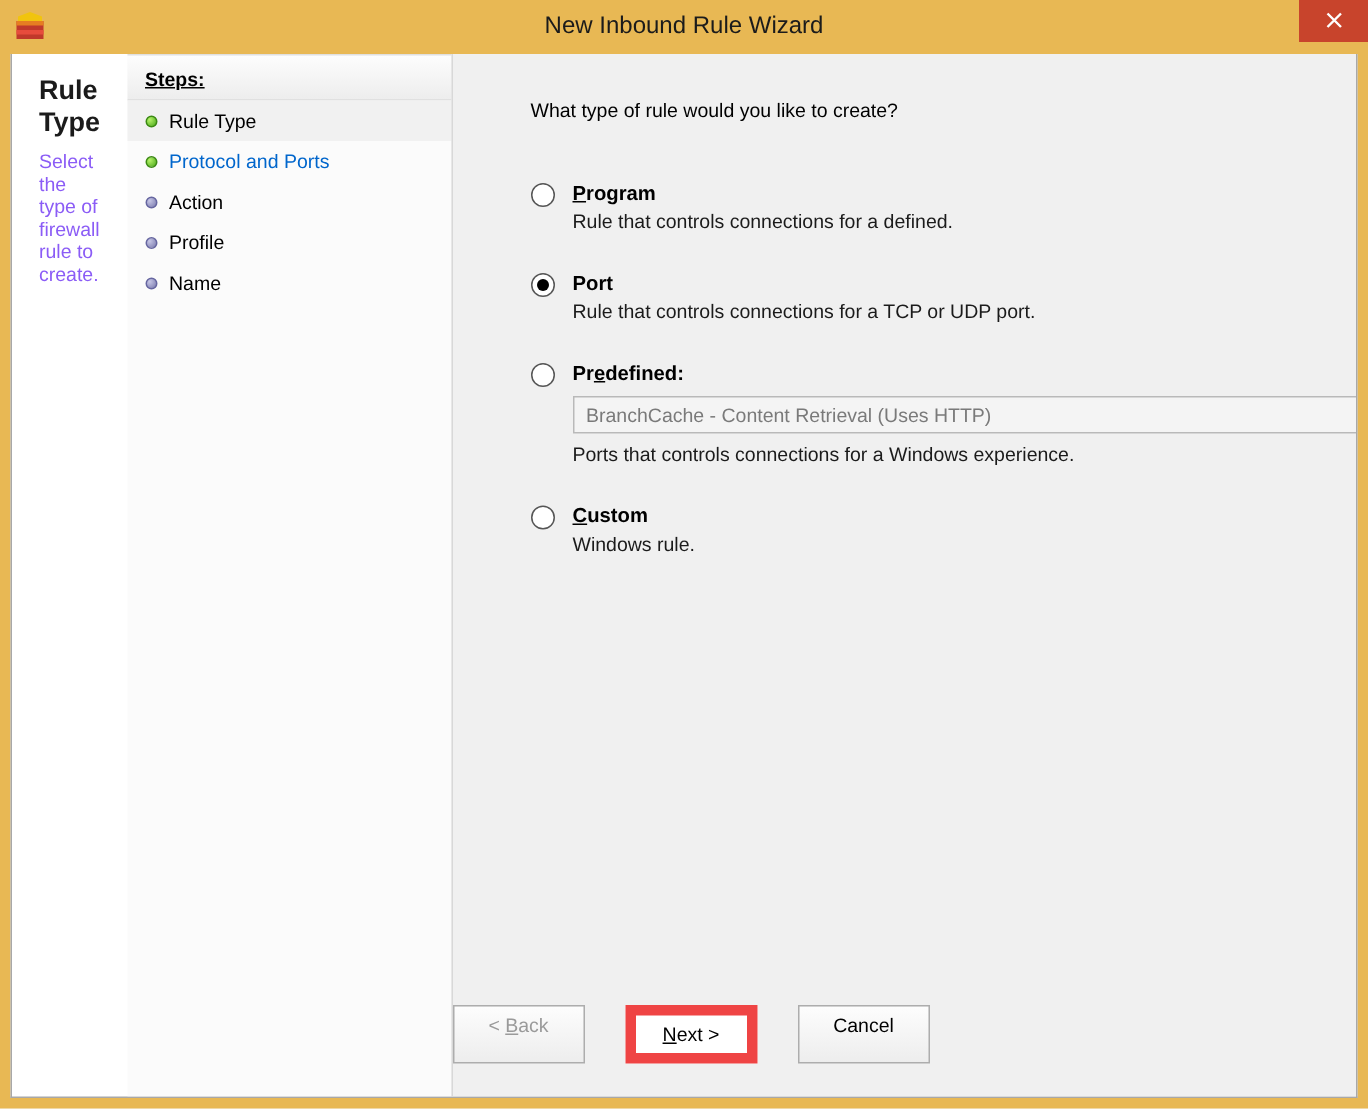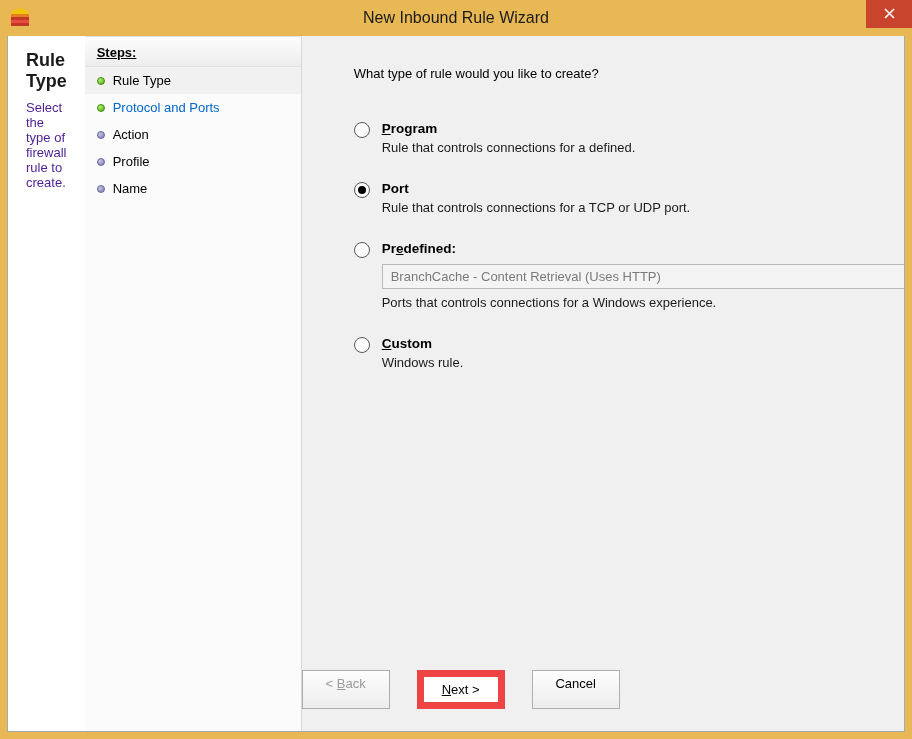--- a/index.html
+++ b/index.html
@@ -59,21 +59,21 @@
     border-bottom: none;
   }
   .header h1 {
     margin: 0 0 8px 0;
     font-size: 18px;
     font-weight: bold;
     color: #1b1b1b;
   }
   .header .subtitle {
     font-size: 13px;
-    color: #4c1d95;
+    color: #8b5cf6;
   }
   .body {
     flex: 1;
     display: flex;
   }
   .steps-panel {
     width: 216px;
     background: #fbfbfb;
     border-right: none;
     flex-shrink: 0;

